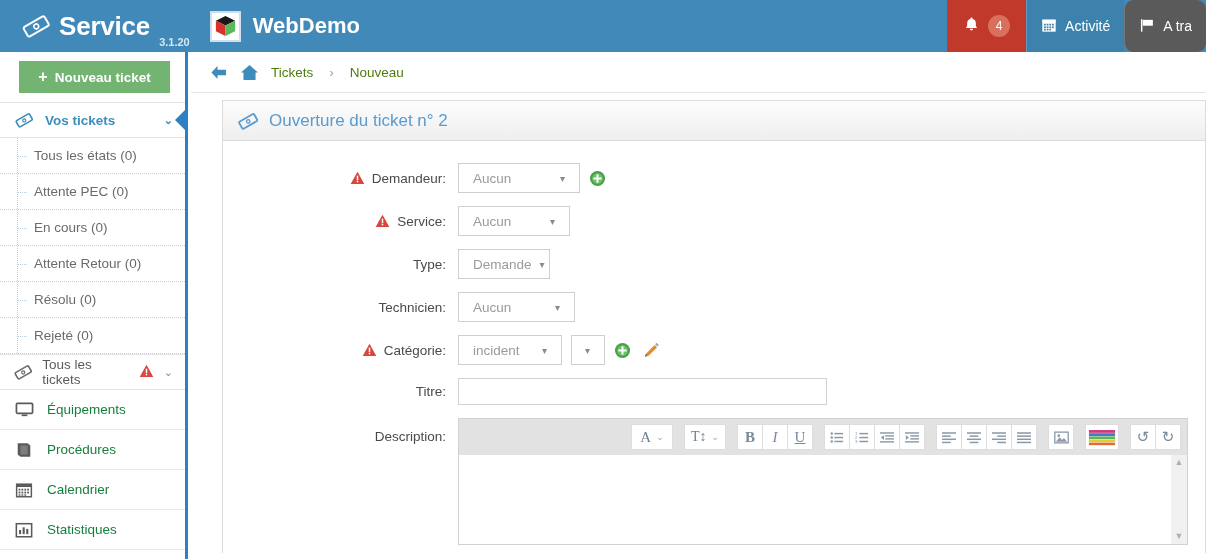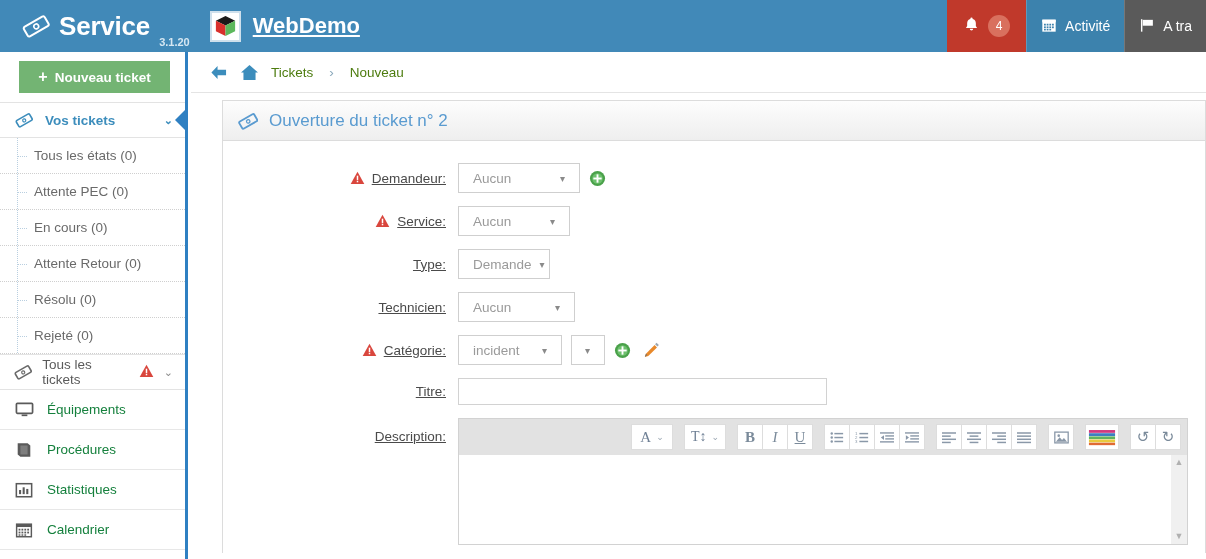--- a/index.html
+++ b/index.html
@@ -32,31 +32,31 @@
     padding-bottom: 4px;
   }
   .site-block {
     display: flex; align-items: center; gap: 12px; padding-left: 10px;
   }
   .site-logo {
     width: 31px; height: 31px; background: #ffffff;
     border: 2px solid #cfe0ec; padding: 1px;
     display: flex; align-items: center; justify-content: center;
   }
-  .site-name { color: #ffffff; font-size: 22px; font-weight: bold; text-decoration: underline; }
+  .site-name { color: #ffffff; font-size: 22px; font-weight: bold; }
 
   .top-right { margin-left: auto; display: flex; align-items: stretch; height: 52px; }
   .top-item {
     display: flex; align-items: center; gap: 8px;
     padding: 0 14px; color: #ffffff; font-size: 14px;
     border-left: 1px solid rgba(255,255,255,0.18);
   }
   .top-item.notif { background: #c0392b; border-left: none; padding: 0 16px; }
   .top-item.activite { background: #3c82ad; }
-  .top-item.flag { background: #5a5a5a; }
+  .top-item.flag { background: #5a5a5a; border-radius: 9px; }
   .badge-count {
     background: #d9705e; color: #fff; font-size: 12px;
     border-radius: 50%; width: 22px; height: 22px;
     display: flex; align-items: center; justify-content: center;
   }
 
   
   .sidebar {
     position: absolute; top: 52px; left: 0; width: 188px; height: 507px;
     background: #ffffff; border-right: 3px solid #2f80c2;
@@ -131,21 +131,21 @@
     background: linear-gradient(to bottom, #fdfdfd, #eeeeee);
     border-bottom: 1px solid #dcdcdc;
     color: #5a9bd0; font-size: 17px;
   }
   .panel-body { padding: 22px 0 0 0; }
 
   .frow { display: flex; align-items: center; margin-bottom: 13px; }
   .flabel {
     width: 235px; text-align: right; padding-right: 12px;
     font-size: 13.5px; color: #4a4a4a;
-    display: flex; align-items: center; justify-content: flex-end; gap: 7px; text-decoration: underline;
+    display: flex; align-items: center; justify-content: flex-end; gap: 7px;
   }
   .fctrl { display: flex; align-items: center; gap: 9px; }
 
   .sel {
     height: 30px; border: 1px solid #cfcfcf; background: #fff;
     display: flex; align-items: center; padding: 0 14px;
     font-size: 13.5px; color: #9a9a9a; cursor: pointer;
   }
   .sel .val { flex: 1; }
   .sel .caret { color: #8a8a8a; font-size: 10px; padding-left: 8px; }
@@ -339,52 +339,52 @@
           <path d="M3 2.5h11l3 2.5v12.5H6l-3-2.5z" fill="#5a5a5a"></path>
           <path d="M6 5h8v10H6z" fill="#ffffff" opacity="0.22"></path>
         </svg>
       </span>
       <span>Procédures</span>
     </div>
 
     <div class="side-item">
       <span class="side-icon">
         <svg viewBox="0 0 20 20" width="18" height="18">
-          <rect x="1.5" y="3" width="17" height="14.5" fill="none" stroke="#5a5a5a" stroke-width="1.7"></rect>
-          <g fill="#5a5a5a">
-            <rect x="4.5" y="10" width="2.3" height="4.6"></rect>
-            <rect x="8.5" y="7" width="2.3" height="7.6"></rect>
-            <rect x="12.5" y="8.8" width="2.3" height="5.8"></rect>
-          </g>
-        </svg>
-      </span>
-      <span>Statistiques</span>
-    </div>
-
-    <div class="side-item">
-      <span class="side-icon">
-        <svg viewBox="0 0 20 20" width="18" height="18">
           <rect x="1.8" y="3.5" width="16.4" height="14" fill="none" stroke="#5a5a5a" stroke-width="1.6"></rect>
           <rect x="1.8" y="3.5" width="16.4" height="3.2" fill="#5a5a5a"></rect>
           <g fill="#5a5a5a">
             <rect x="4" y="8.6" width="2" height="2"></rect>
               <rect x="7.2" y="8.6" width="2" height="2"></rect>
             <rect x="10.4" y="8.6" width="2" height="2"></rect>
               <rect x="13.6" y="8.6" width="2" height="2"></rect>
             <rect x="4" y="11.8" width="2" height="2"></rect>
               <rect x="7.2" y="11.8" width="2" height="2"></rect>
             <rect x="10.4" y="11.8" width="2" height="2"></rect>
               <rect x="13.6" y="11.8" width="2" height="2"></rect>
             <rect x="4" y="14.8" width="2" height="1.6"></rect>
               <rect x="7.2" y="14.8" width="2" height="1.6"></rect>
             <rect x="10.4" y="14.8" width="2" height="1.6"></rect>
           </g>
         </svg>
       </span>
       <span>Calendrier</span>
+    </div>
+
+    <div class="side-item">
+      <span class="side-icon">
+        <svg viewBox="0 0 20 20" width="18" height="18">
+          <rect x="1.5" y="3" width="17" height="14.5" fill="none" stroke="#5a5a5a" stroke-width="1.7"></rect>
+          <g fill="#5a5a5a">
+            <rect x="4.5" y="10" width="2.3" height="4.6"></rect>
+            <rect x="8.5" y="7" width="2.3" height="7.6"></rect>
+            <rect x="12.5" y="8.8" width="2.3" height="5.8"></rect>
+          </g>
+        </svg>
+      </span>
+      <span>Statistiques</span>
     </div>
   </div>
 
   <div class="content">
 
     <div class="breadcrumb-bar">
       <span style="line-height:0;">
         <svg viewBox="0 0 20 18" width="19" height="17">
           <path d="M9 2 2.5 9 9 16v-4h9V6H9z" fill="#3c8dbc"></path>
         </svg>

